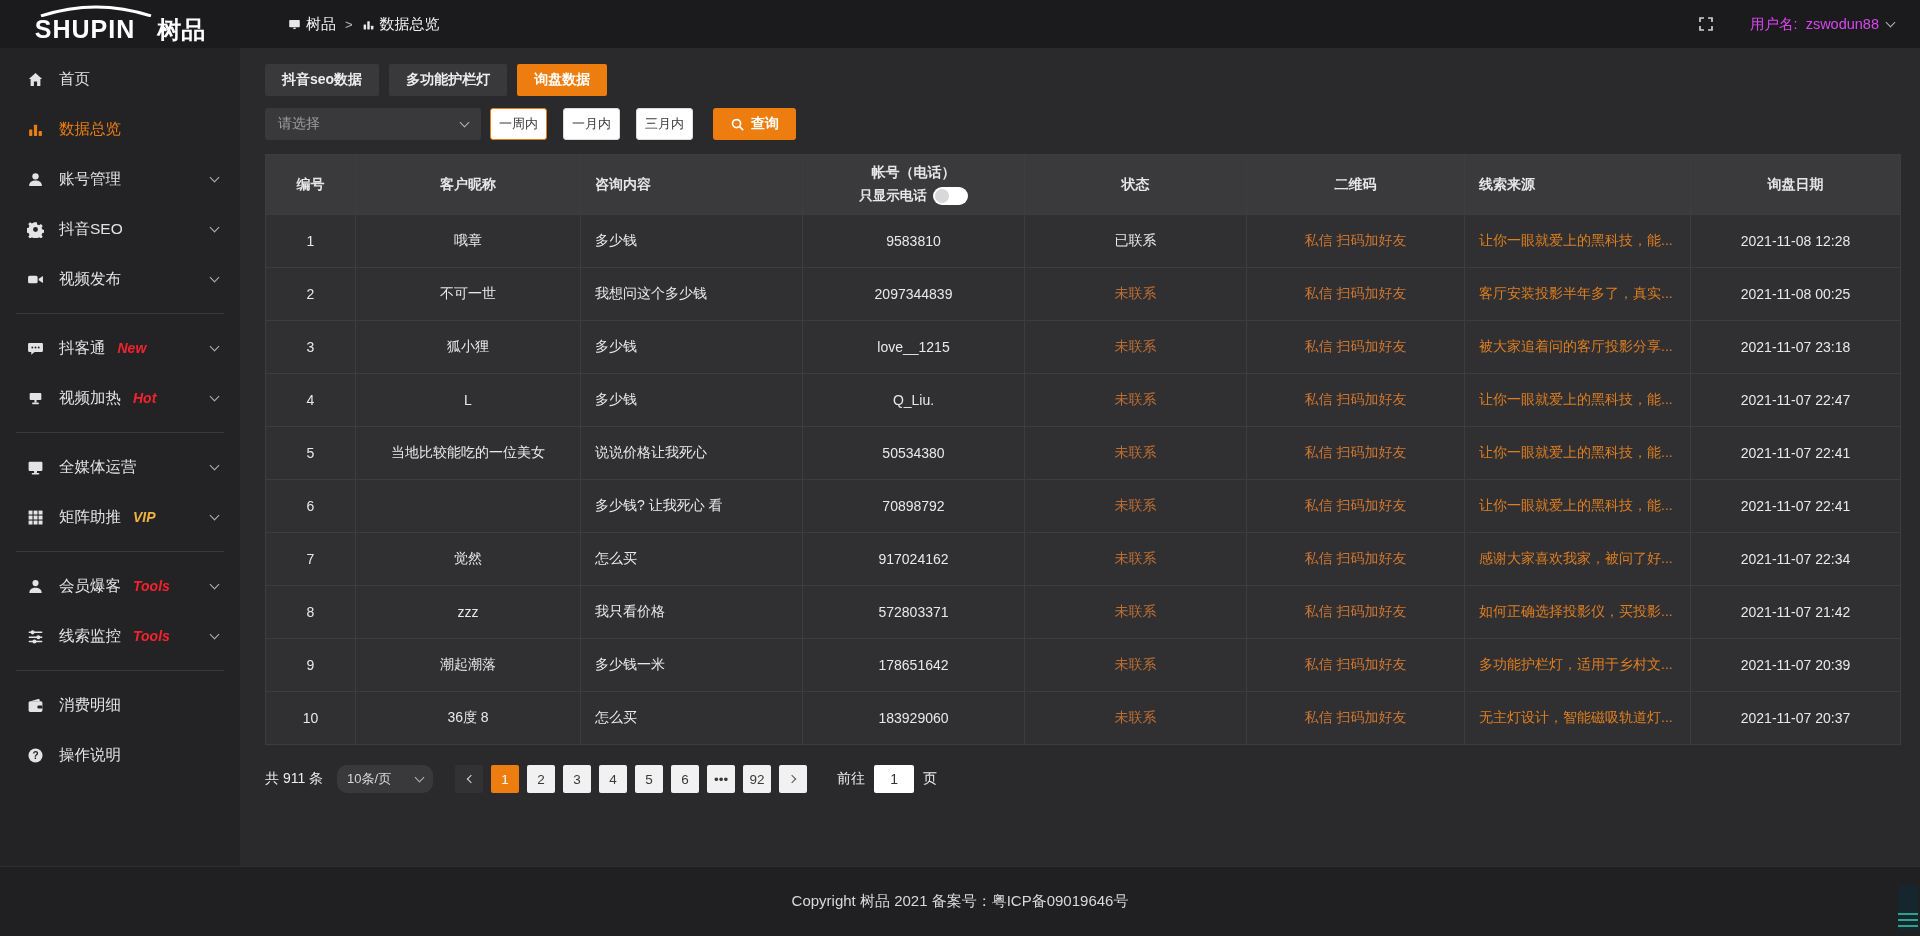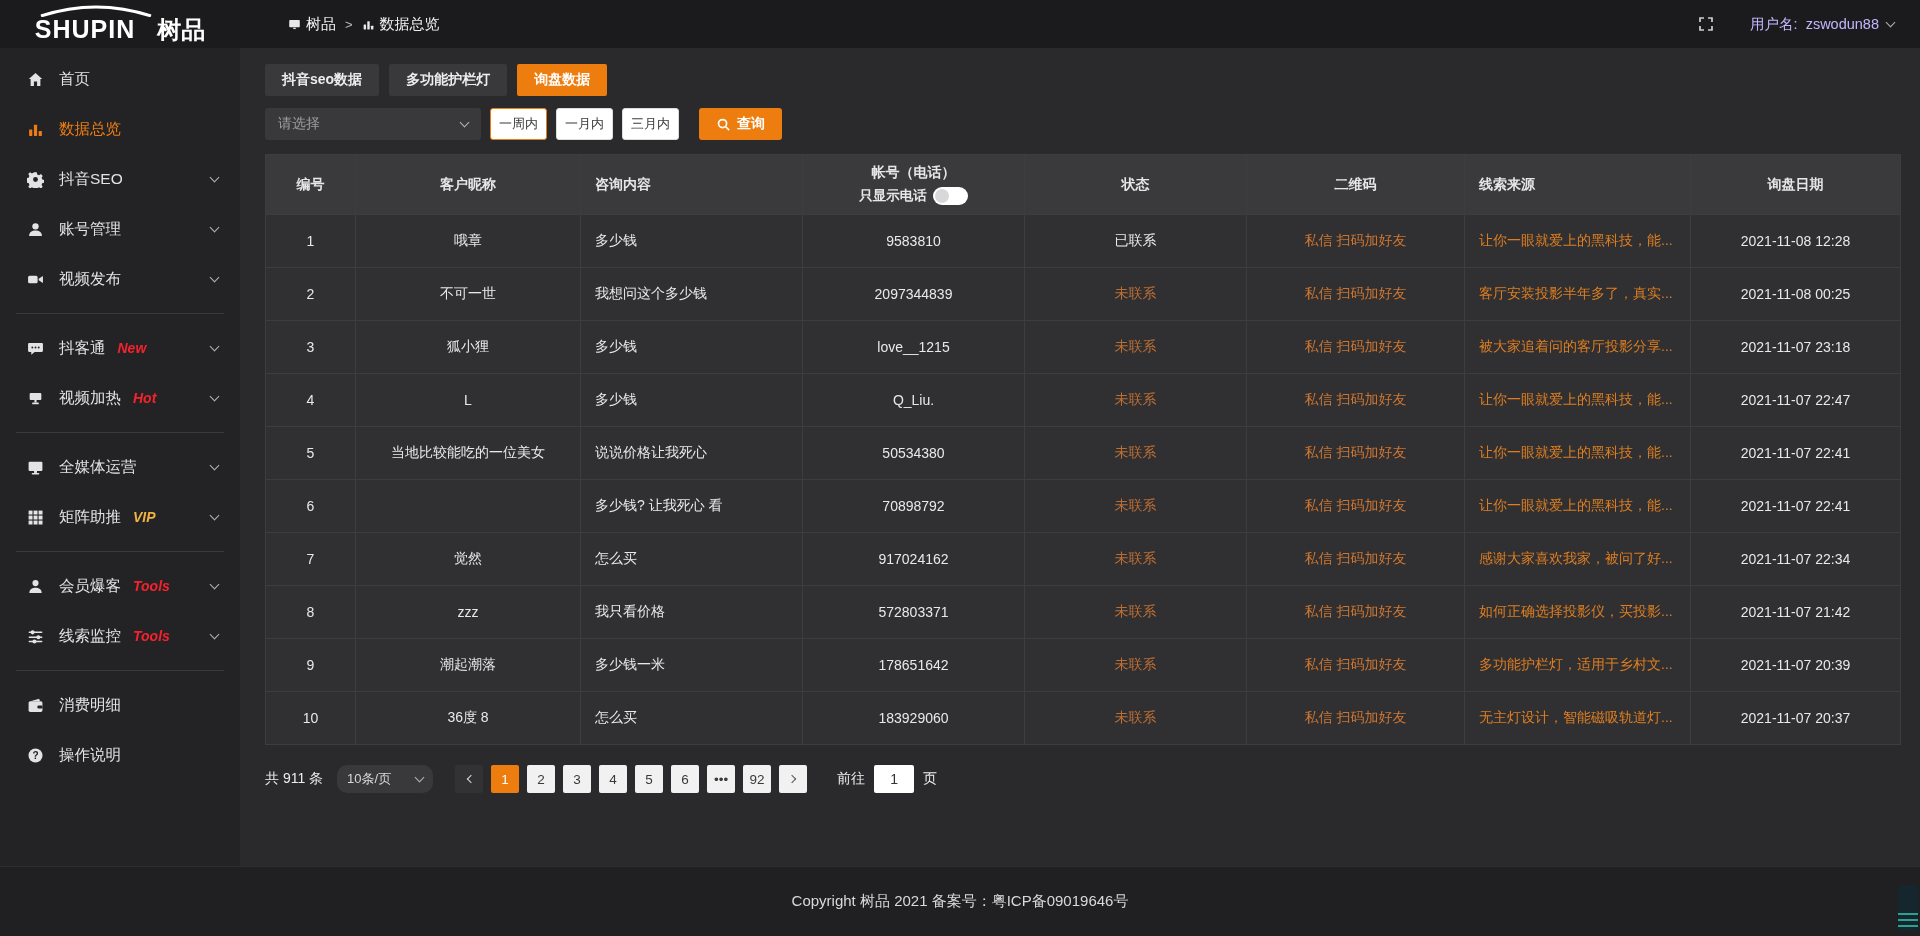--- a/index.html
+++ b/index.html
@@ -12,21 +12,21 @@
   
   .topbar { position:absolute; top:0; left:0; right:0; height:48px; background:#1b1b1d; display:flex; align-items:center; z-index:6; }
   .logo-area { width:240px; display:flex; justify-content:center; align-items:center; }
   .logo { position:relative; display:flex; align-items:flex-end; gap:22px; padding-top:10px; cursor:default; }
   .logo-arc { position:absolute; top:-2px; left:2px; width:118px; height:12px; }
   .logo-main { font-size:25px; font-weight:800; letter-spacing:1px; color:#fff; line-height:1; }
   .logo-sub { font-size:24px; font-weight:800; color:#fff; line-height:1; }
   .breadcrumb { margin-left:48px; display:flex; align-items:center; gap:7px; font-size:15px; color:#f2f2f2; }
   .bc-item { display:flex; align-items:center; gap:5px; cursor:pointer; }
   .bc-sep { color:#bbb; font-size:13px; margin:0 2px; }
-  .topbar-right { margin-left:auto; display:flex; align-items:center; gap:36px; padding-right:26px; font-size:14.5px; color:#c4b5fd; }
+  .topbar-right { margin-left:auto; display:flex; align-items:center; gap:36px; padding-right:26px; font-size:14.5px; color:#d946ef; }
   .fullscreen-btn { display:flex; cursor:pointer; color:#cfcfcf; }
   .user-drop { display:flex; align-items:center; gap:8px; cursor:pointer; }
   
   .sidebar { position:absolute; top:48px; left:0; width:240px; bottom:0; background:#232325; padding-top:6px; z-index:4; }
   .side-item { height:50px; display:flex; align-items:center; padding:0 22px 0 27px; font-size:15.5px; color:#e3e3e3; cursor:pointer; }
   .side-item.active { color:#ed7d13; }
   .s-icon { width:17px; height:17px; margin-right:15px; display:inline-flex; align-items:center; justify-content:center; flex:0 0 17px; }
   .s-icon svg { width:17px; height:17px; }
   .badge { font-style:italic; font-weight:bold; font-size:14px; margin-left:12px; }
   .chev { width:7px; height:7px; border-right:1.5px solid #b5b5b5; border-bottom:1.5px solid #b5b5b5; display:inline-block; }
@@ -138,34 +138,34 @@
           <rect x="2" y="8" width="3" height="6" rx=".5"></rect>
           <rect x="6.5" y="3.5" width="3" height="10.5" rx=".5"></rect>
           <rect x="11" y="9.5" width="3" height="4.5" rx=".5"></rect>
         </svg>
       </span>
       <span class="s-label">数据总览</span>
     </div>
     <div class="side-item">
       <span class="s-icon">
         <svg viewBox="0 0 16 16" fill="currentColor">
-          <path fill-rule="evenodd" d="M6.8 1.2h2.4l.4 2 1.8.8 1.7-1.1 1.7 1.7-1.1 1.7.8 1.8 2 .4v2.4l-2 .4-.8 1.8 1.1 1.7-1.7 1.7-1.7-1.1-1.8.8-.4 2H6.8l-.4-2-1.8-.8-1.7 1.1-1.7-1.7 1.1-1.7-.8-1.8-2-.4V6.8l2-.4.8-1.8-1.1-1.7 1.7-1.7 1.7 1.1 1.8-.8zM8 10.3a2.3 2.3 0 1 0 0-4.6 2.3 2.3 0 0 0 0 4.6z"></path>
-        </svg>
-      </span>
-      <span class="s-label">抖音SEO</span>
-      <span class="chev chev-down"></span>
-    </div>
-    <div class="side-item">
-      <span class="s-icon">
-        <svg viewBox="0 0 16 16" fill="currentColor">
           <circle cx="8" cy="5" r="3"></circle>
           <path d="M2 14c0-3.3 2.7-5 6-5s6 1.7 6 5z"></path>
         </svg>
       </span>
       <span class="s-label">账号管理</span>
+      <span class="chev chev-down"></span>
+    </div>
+    <div class="side-item">
+      <span class="s-icon">
+        <svg viewBox="0 0 16 16" fill="currentColor">
+          <path fill-rule="evenodd" d="M6.8 1.2h2.4l.4 2 1.8.8 1.7-1.1 1.7 1.7-1.1 1.7.8 1.8 2 .4v2.4l-2 .4-.8 1.8 1.1 1.7-1.7 1.7-1.7-1.1-1.8.8-.4 2H6.8l-.4-2-1.8-.8-1.7 1.1-1.7-1.7 1.1-1.7-.8-1.8-2-.4V6.8l2-.4.8-1.8-1.1-1.7 1.7-1.7 1.7 1.1 1.8-.8zM8 10.3a2.3 2.3 0 1 0 0-4.6 2.3 2.3 0 0 0 0 4.6z"></path>
+        </svg>
+      </span>
+      <span class="s-label">抖音SEO</span>
       <span class="chev chev-down"></span>
     </div>
     <div class="side-item">
       <span class="s-icon">
         <svg viewBox="0 0 16 16" fill="currentColor">
           <rect x="1" y="4.5" width="9" height="7" rx="1.5"></rect>
           <path d="M11 7.2 15 4.8v6.4L11 8.8z"></path>
         </svg>
       </span>
       <span class="s-label">视频发布</span>
@@ -284,21 +284,21 @@
       <div class="tab">抖音seo数据</div>
       <div class="tab">多功能护栏灯</div>
       <div class="tab active">询盘数据</div>
     </div>
 
   <div class="filters">
     <div class="select">
       <span>请选择</span>
       <span class="chev chev-down"></span>
     </div>
-    <span id="range-btns" style="display:flex;gap:9px;">
+    <span id="range-btns" style="display:flex;gap:16px;">
         <button class="range-btn active">一周内</button>
         <button class="range-btn">一月内</button>
         <button class="range-btn">三月内</button>
       </span>
     <button class="query-btn">
       <svg width="15" height="15" viewBox="0 0 16 16" fill="none" stroke="#fff" stroke-width="1.8">
           <circle cx="7" cy="7" r="4.3"></circle>
           <path d="M10.4 10.4 L14 14"></path>
         </svg>
       <span>查询</span>

